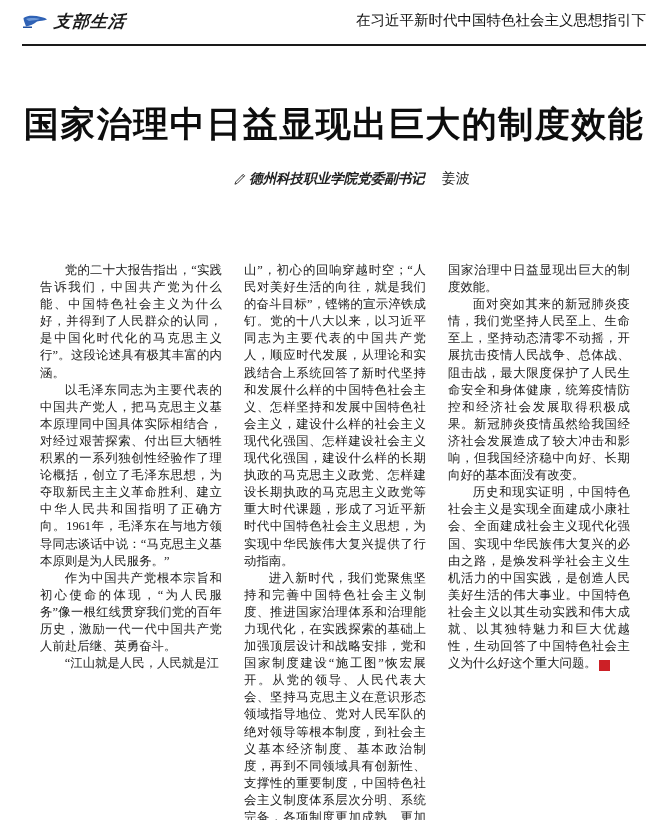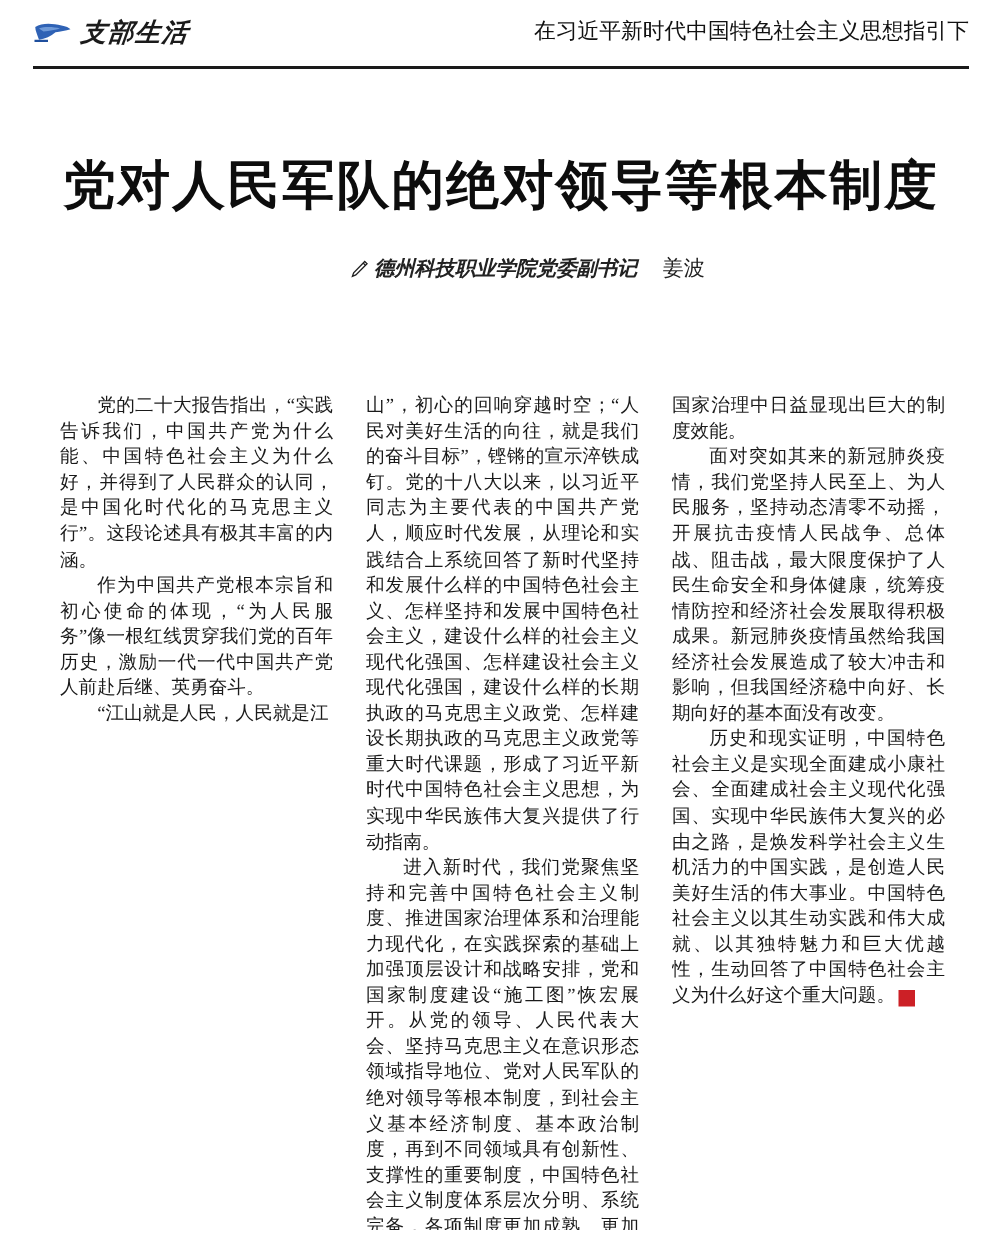--- a/index.html
+++ b/index.html
@@ -152,44 +152,45 @@
       <svg class="brand-emblem" viewBox="0 0 52 30">
         <path d="M3 8 C12 2, 26 3, 38 6 C44 7, 48 9, 50 11 C44 13, 36 14, 30 15 C24 20, 16 24, 8 25 C6 19, 3 13, 3 8 Z" fill="#2f62b5"></path>
         <path d="M8 10 C16 7, 28 8, 36 10 C30 12, 22 13, 14 14 Z" fill="#6f9ad8"></path>
         <rect x="2" y="25" width="18" height="3" fill="#1f4f9e"></rect>
       </svg>
       <div class="brand-name">支部生活</div>
     </div>
     <div class="masthead-slogan">在习近平新时代中国特色社会主义思想指引下</div>
   </div>
 
-  <h1 class="headline">党对人民军队的绝对领导等根本制度</h1>
+  <h1 class="headline">国家治理中日益显现出巨大的制度效能</h1>
 
   <div class="byline">
     <svg class="pen-icon" viewBox="0 0 16 16">
       <path d="M12.5 1.6 L14.4 3.5 L5.2 12.7 L2.4 13.8 L3.4 10.9 Z" fill="none" stroke="#222222" stroke-width="1.1"></path>
       <path d="M11.2 2.9 L13.1 4.8" stroke="#222222" stroke-width="1.1"></path>
     </svg>
     <span>德州科技职业学院党委副书记</span>
     <span class="byline-author">姜波</span>
   </div>
 
   <div class="columns">
 
     <div class="col">
       <p>党的二十大报告指出，“实践告诉我们，中国共产党为什么能、中国特色社会主义为什么好，并得到了人民群众的认同，是中国化时代化的马克思主义行”。这段论述具有极其丰富的内涵。</p>
+      <p>以毛泽东同志为主要代表的中国共产党人，把马克思主义基本原理同中国具体实际相结合，对经过艰苦探索、付出巨大牺牲积累的一系列独创性经验作了理论概括，创立了毛泽东思想，为夺取新民主主义革命胜利、建立中华人民共和国指明了正确方向。1961年，毛泽东在与地方领导同志谈话中说：“马克思主义基本原则是为人民服务。”</p>
       <p>作为中国共产党根本宗旨和初心使命的体现，“为人民服务”像一根红线贯穿我们党的百年历史，激励一代一代中国共产党人前赴后继、英勇奋斗。</p>
       <p>“江山就是人民，人民就是江</p>
     </div>
 
     <div class="col">
       <p style="text-indent:0">山”，初心的回响穿越时空；“人民对美好生活的向往，就是我们的奋斗目标”，铿锵的宣示淬铁成钉。党的十八大以来，以习近平同志为主要代表的中国共产党人，顺应时代发展，从理论和实践结合上系统回答了新时代坚持和发展什么样的中国特色社会主义、怎样坚持和发展中国特色社会主义，建设什么样的社会主义现代化强国、怎样建设社会主义现代化强国，建设什么样的长期执政的马克思主义政党、怎样建设长期执政的马克思主义政党等重大时代课题，形成了习近平新时代中国特色社会主义思想，为实现中华民族伟大复兴提供了行动指南。</p>
       <p>进入新时代，我们党聚焦坚持和完善中国特色社会主义制度、推进国家治理体系和治理能力现代化，在实践探索的基础上加强顶层设计和战略安排，党和国家制度建设“施工图”恢宏展开。从党的领导、人民代表大会、坚持马克思主义在意识形态领域指导地位、党对人民军队的绝对领导等根本制度，到社会主义基本经济制度、基本政治制度，再到不同领域具有创新性、支撑性的重要制度，中国特色社会主义制度体系层次分明、系统完备，各项制度更加成熟、更加定型，在</p>
     </div>
 
     <div class="col">
       <p style="text-indent:0">国家治理中日益显现出巨大的制度效能。</p>
-      <p>面对突如其来的新冠肺炎疫情，我们党坚持人民至上、为人民服务，坚持动态清零不动摇，开展抗击疫情人民战争、总体战、阻击战，最大限度保护了人民生命安全和身体健康，统筹疫情防控和经济社会发展取得积极成果。新冠肺炎疫情虽然给我国经济社会发展造成了较大冲击和影响，但我国经济稳中向好、长期向好的基本面没有改变。</p>
+      <p>面对突如其来的新冠肺炎疫情，我们党坚持人民至上、生命至上，坚持动态清零不动摇，开展抗击疫情人民战争、总体战、阻击战，最大限度保护了人民生命安全和身体健康，统筹疫情防控和经济社会发展取得积极成果。新冠肺炎疫情虽然给我国经济社会发展造成了较大冲击和影响，但我国经济稳中向好、长期向好的基本面没有改变。</p>
       <p><span>历史和现实证明，中国特色社会主义是实现全面建成小康社会、全面建成社会主义现代化强国、实现中华民族伟大复兴的必由之路，是焕发科学社会主义生机活力的中国实践，是创造人民美好生活的伟大事业。中国特色社会主义以其生动实践和伟大成就、以其独特魅力和巨大优越性，生动回答了中国特色社会主义为什么好这个重大问题。</span><span class="endmark">支</span></p>
     </div>
 
   </div>
 </div>
 
 </body></html>

